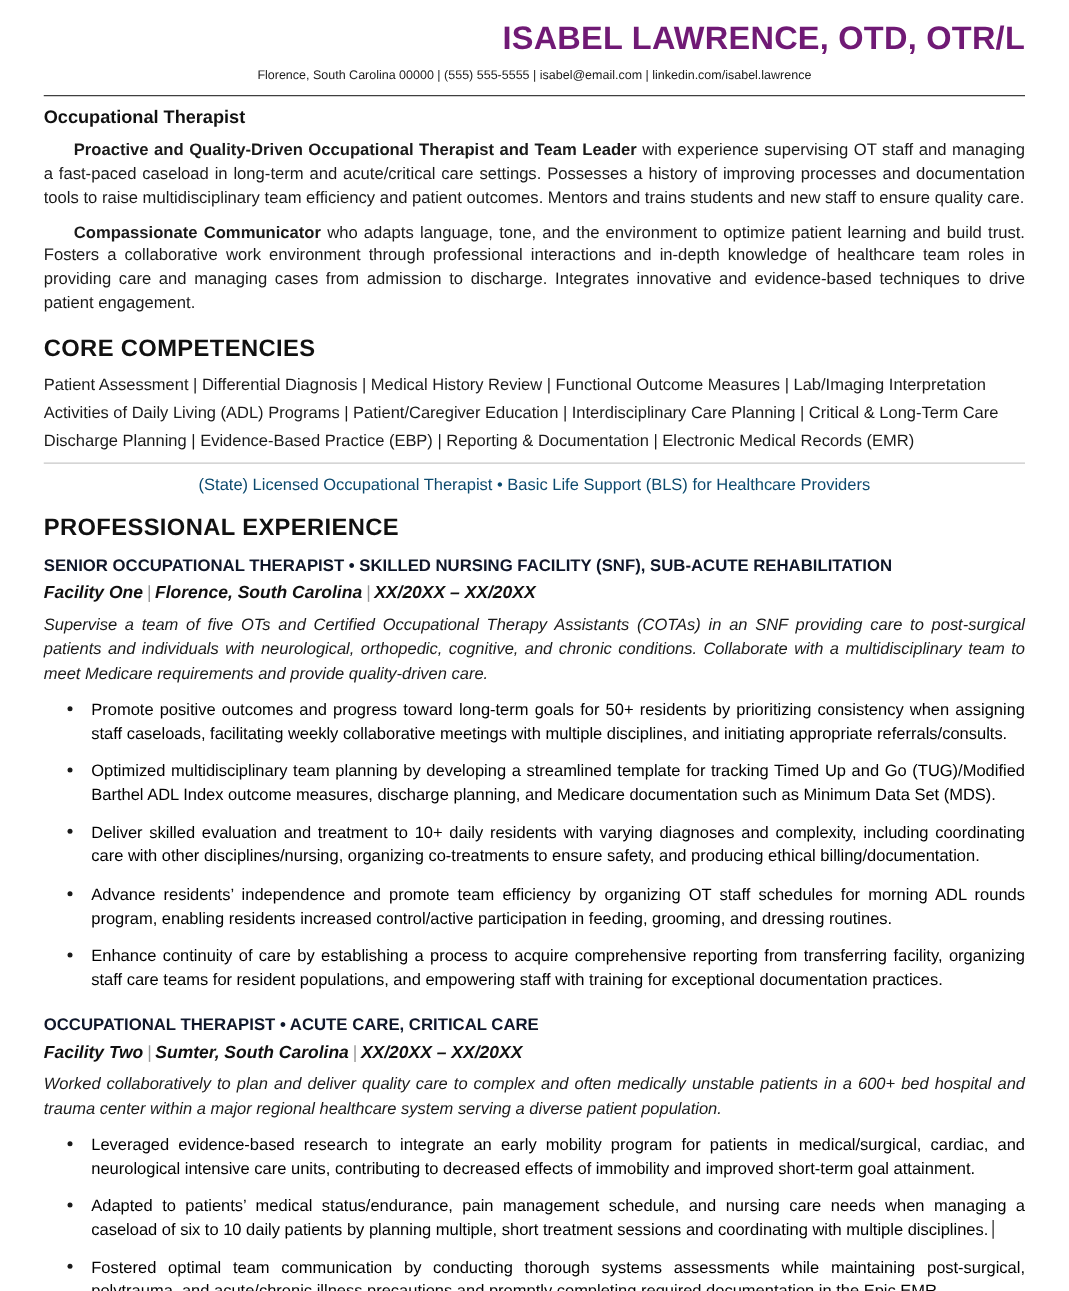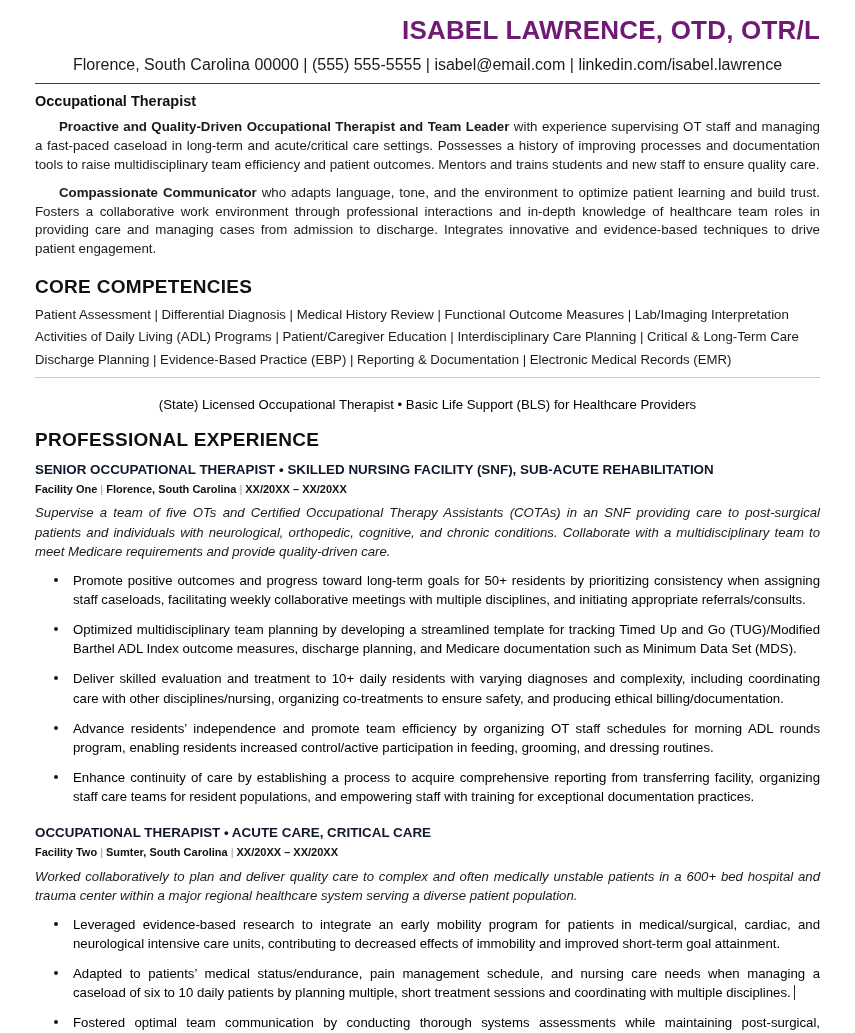--- a/index.html
+++ b/index.html
@@ -30,21 +30,21 @@
     text-align: right;
     font-size: 26px;
     font-weight: bold;
     letter-spacing: 0.2px;
     color: #701a75;
     margin: 8px 0 0 0;
     line-height: 1.15;
   }
   .contact {
     text-align: center;
-    font-size: 16px;
+    font-size: 10px;
     color: #1a1a1a;
     margin: 9px 0 0 0;
     line-height: 1.2;
   }
   .rule-dark {
     border: 0;
     border-top: 1.6px solid #3f3f3f;
     margin: 9px 0 0 0;
     height: 0;
   }
@@ -86,40 +86,41 @@
   .comp-line {
     font-size: 13.2px;
     line-height: 1.55;
     color: #1a1a1a;
     margin: 2px 0 0 0;
   }
   .comp-list { margin-top: 6px; }
   .licensure {
     text-align: center;
     font-size: 13.2px;
-    margin: 19px 0 0 0;
-    color: #000000;
+    margin: 9px 0 0 0;
+    color: #0c4a6e;
   }
 
   
   .job { margin-top: 10px; }
   .job:first-of-type { margin-top: 9px; }
   .job-title {
     font-size: 13.4px;
     font-weight: bold;
     color: #0f172a;
     line-height: 1.3;
     margin: 0;
   }
   .job-meta {
-    font-size: 11px;
+    font-size: 14px;
     font-weight: bold;
     color: #111;
     line-height: 1.35;
     margin: 3px 0 0 0;
+    font-style: italic;
   }
   .job-meta .sep {
     color: #9a9a9a;
     font-weight: normal;
     padding: 0 3px;
   }
   .job-desc {
     font-size: 13.2px;
     font-style: italic;
     line-height: 1.45;

